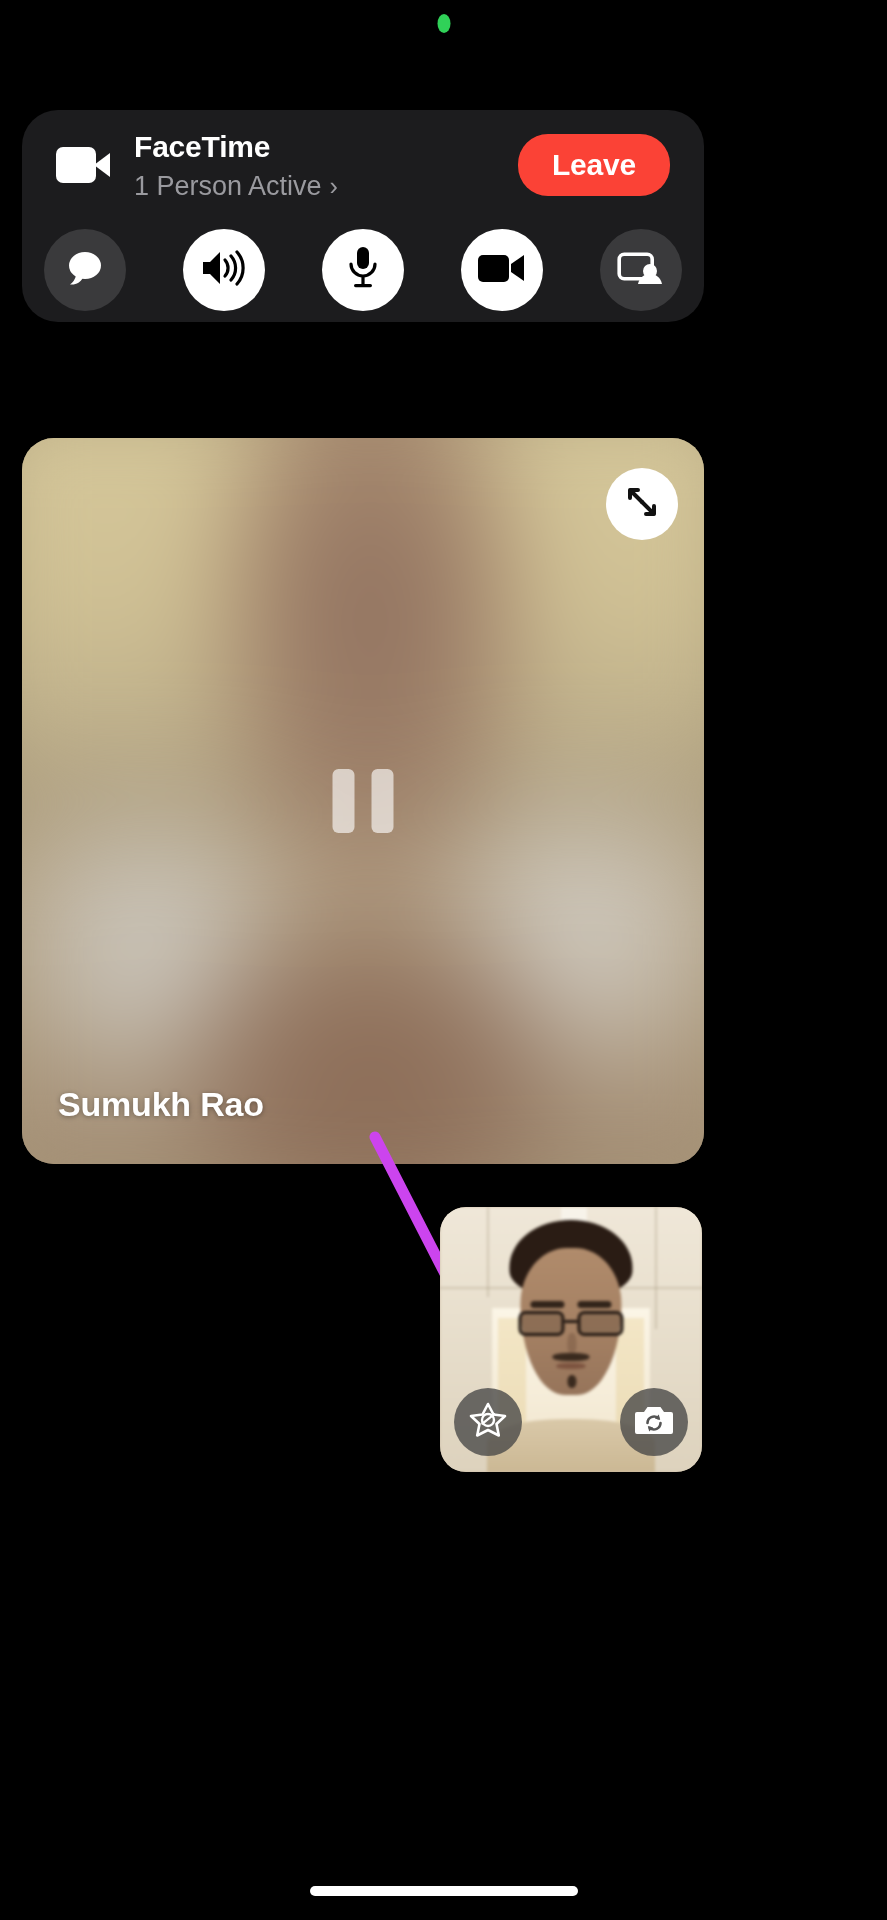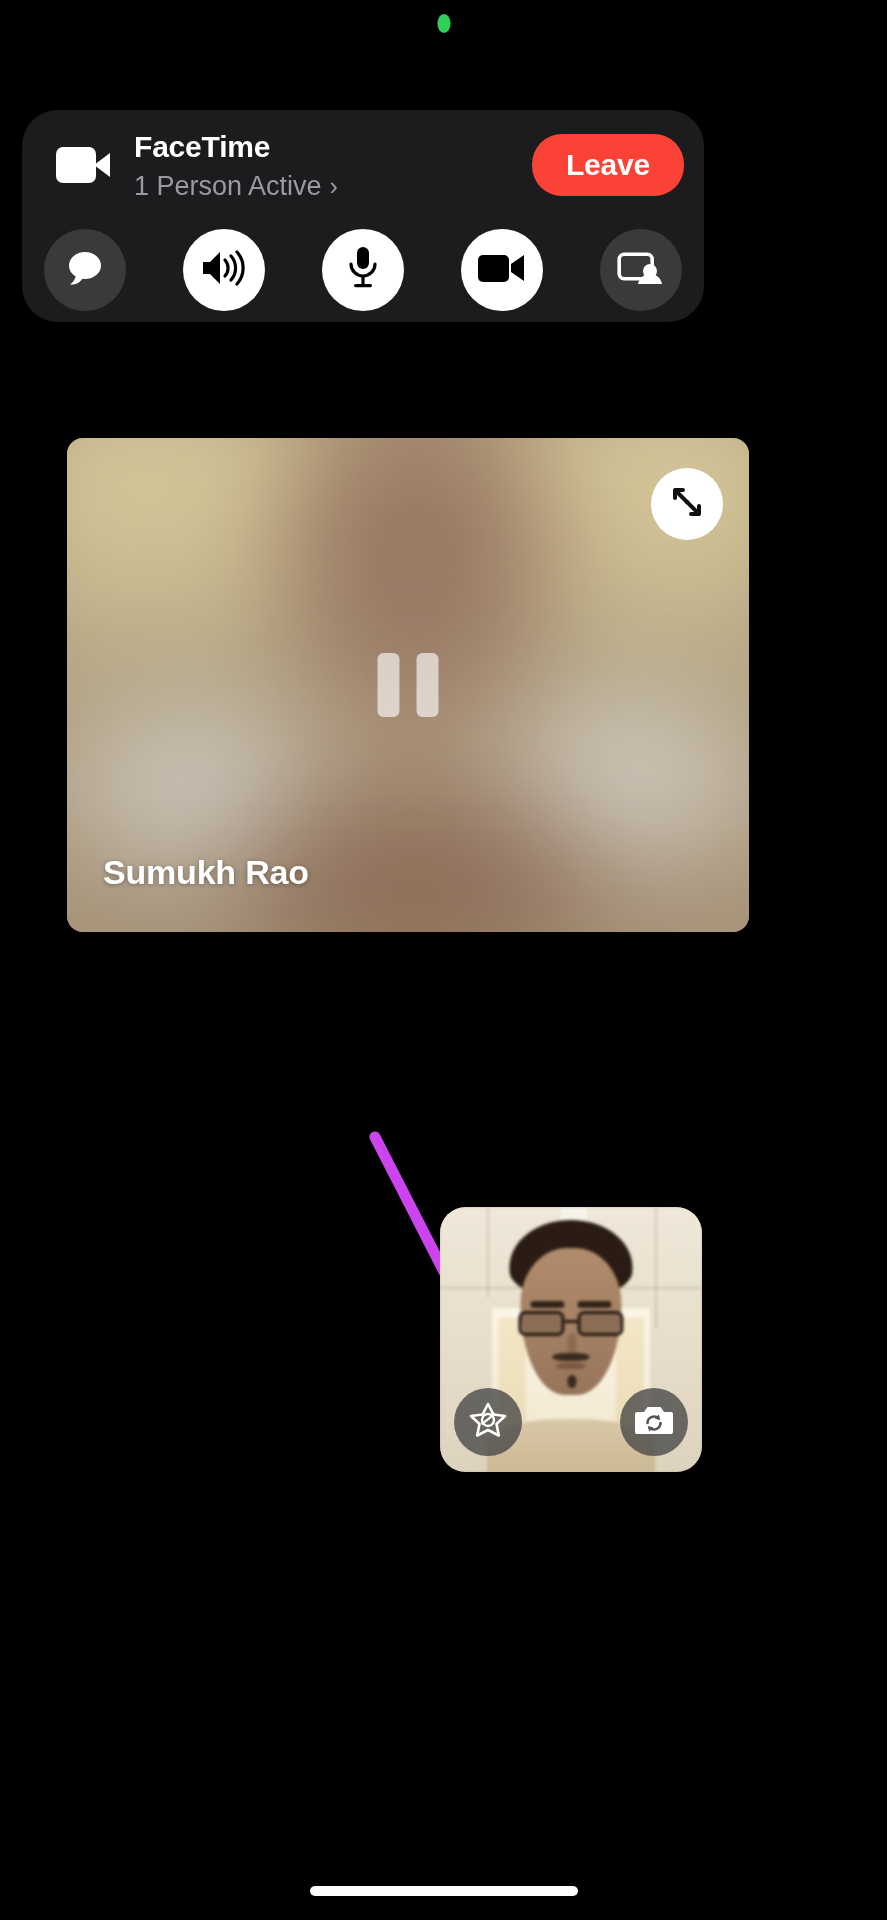--- a/index.html
+++ b/index.html
@@ -55,21 +55,21 @@
 
   
   .banner{
     position:absolute; left:22px; top:110px;
     width:682px; height:212px;
     background:#1c1c1e; border-radius:36px;
     padding:0;
   }
   .banner-top{
     position:relative; height:110px;
-    display:flex; align-items:center; padding:0 20px 0 34px;
+    display:flex; align-items:center; padding:0 34px 0 34px;
   }
   .ft-icon{ width:56px; height:44px; position:relative; flex:0 0 auto; }
   .ft-icon .body{
     position:absolute; left:0; top:4px;
     width:40px; height:36px; background:#fff; border-radius:7px;
   }
   .ft-icon .lens{
     position:absolute; left:38px; top:10px;
     width:0; height:0;
     border-top:12px solid transparent;
@@ -100,24 +100,23 @@
     width:82px; height:82px; border-radius:50%;
     display:flex; align-items:center; justify-content:center;
     cursor:pointer; flex:0 0 auto;
   }
   .ctrl.on{ background:#fff; }
   .ctrl.off{ background:#3a3a3c; }
 
   
   .main-tile{
     position:absolute; left:22px; top:438px;
-    width:682px; height:494px;
-    border-radius:16px; overflow:hidden;
+    width:682px; height:726px;
+    border-radius:32px; overflow:hidden;
     background:#a89a78;
-    margin-left:45px;
   }
   .blur-layer{ position:absolute; inset:-40px; filter:blur(46px); }
   .b1{ position:absolute; left:0; top:0; right:0; height:46%;
        background:linear-gradient(180deg,#d6c89b 0%,#cfc094 55%,#b9ab89 100%); }
   .b2{ position:absolute; left:0; bottom:0; right:0; height:60%;
        background:linear-gradient(180deg,rgba(186,172,140,0) 0%,#b8a68a 35%,#a08a72 100%); }
   .b3{ position:absolute; left:28%; top:-6%; width:46%; height:72%;
        background:radial-gradient(ellipse at 50% 45%, #8e6f5e 0%, rgba(150,116,96,0.75) 42%, rgba(170,150,120,0) 72%); }
   .b4{ position:absolute; left:2%; top:48%; width:40%; height:40%;
        background:radial-gradient(ellipse at 50% 50%, #cfcbc4 0%, rgba(200,196,186,0.55) 45%, rgba(190,180,160,0) 75%); }

